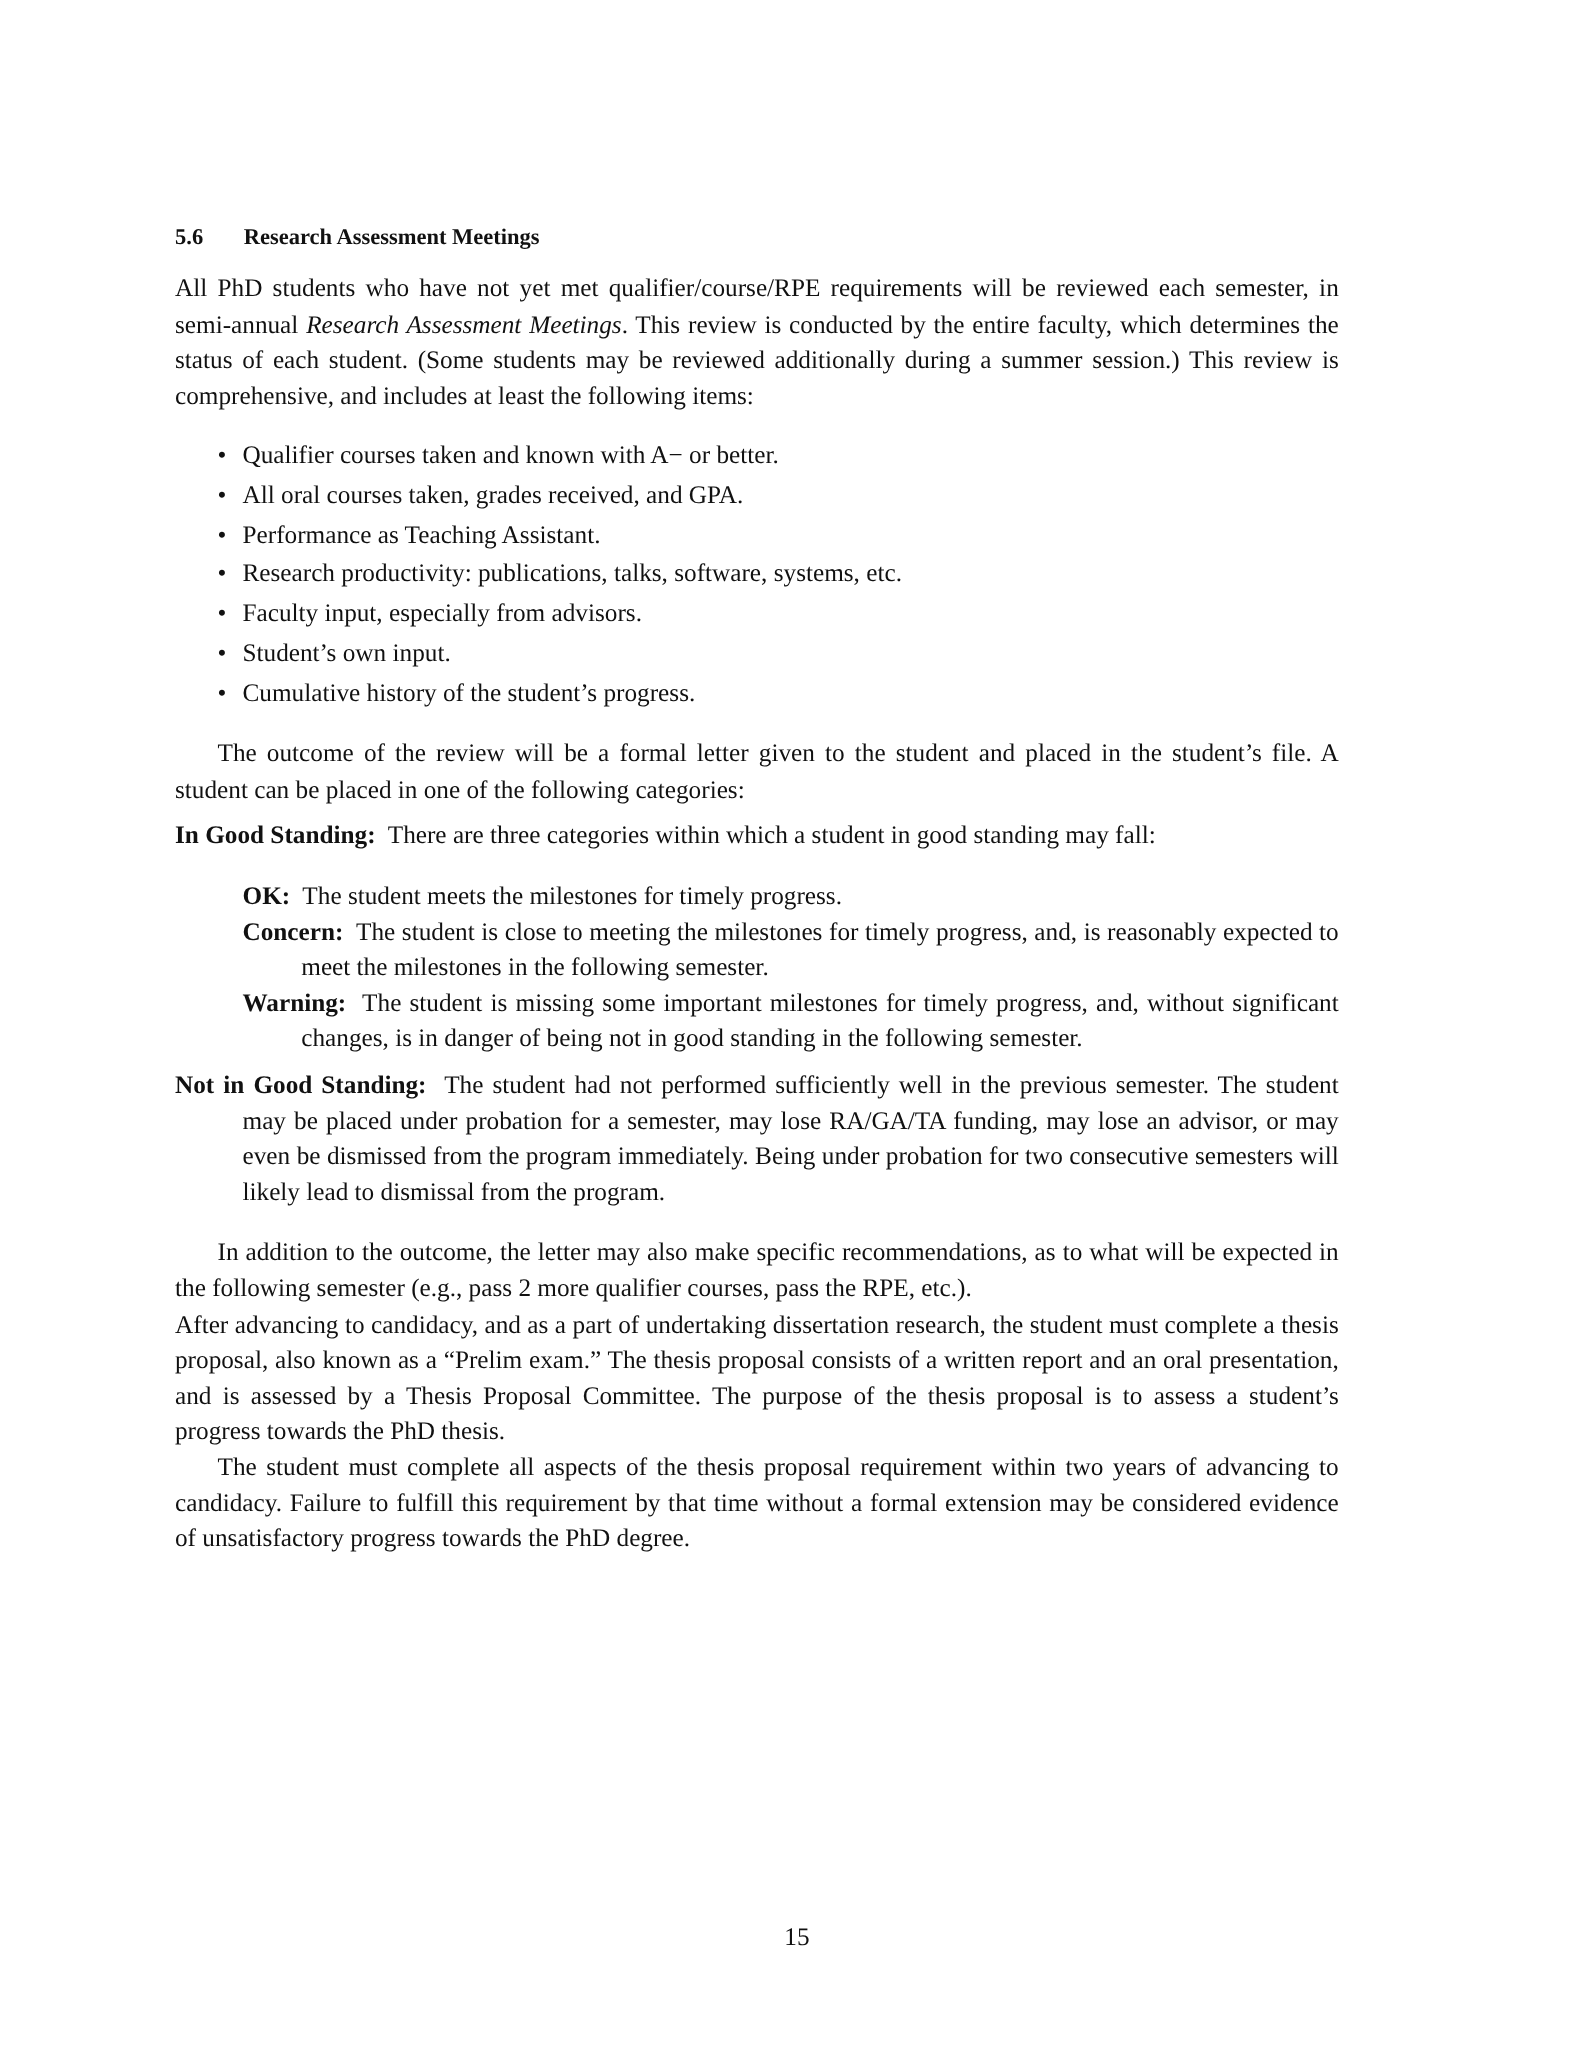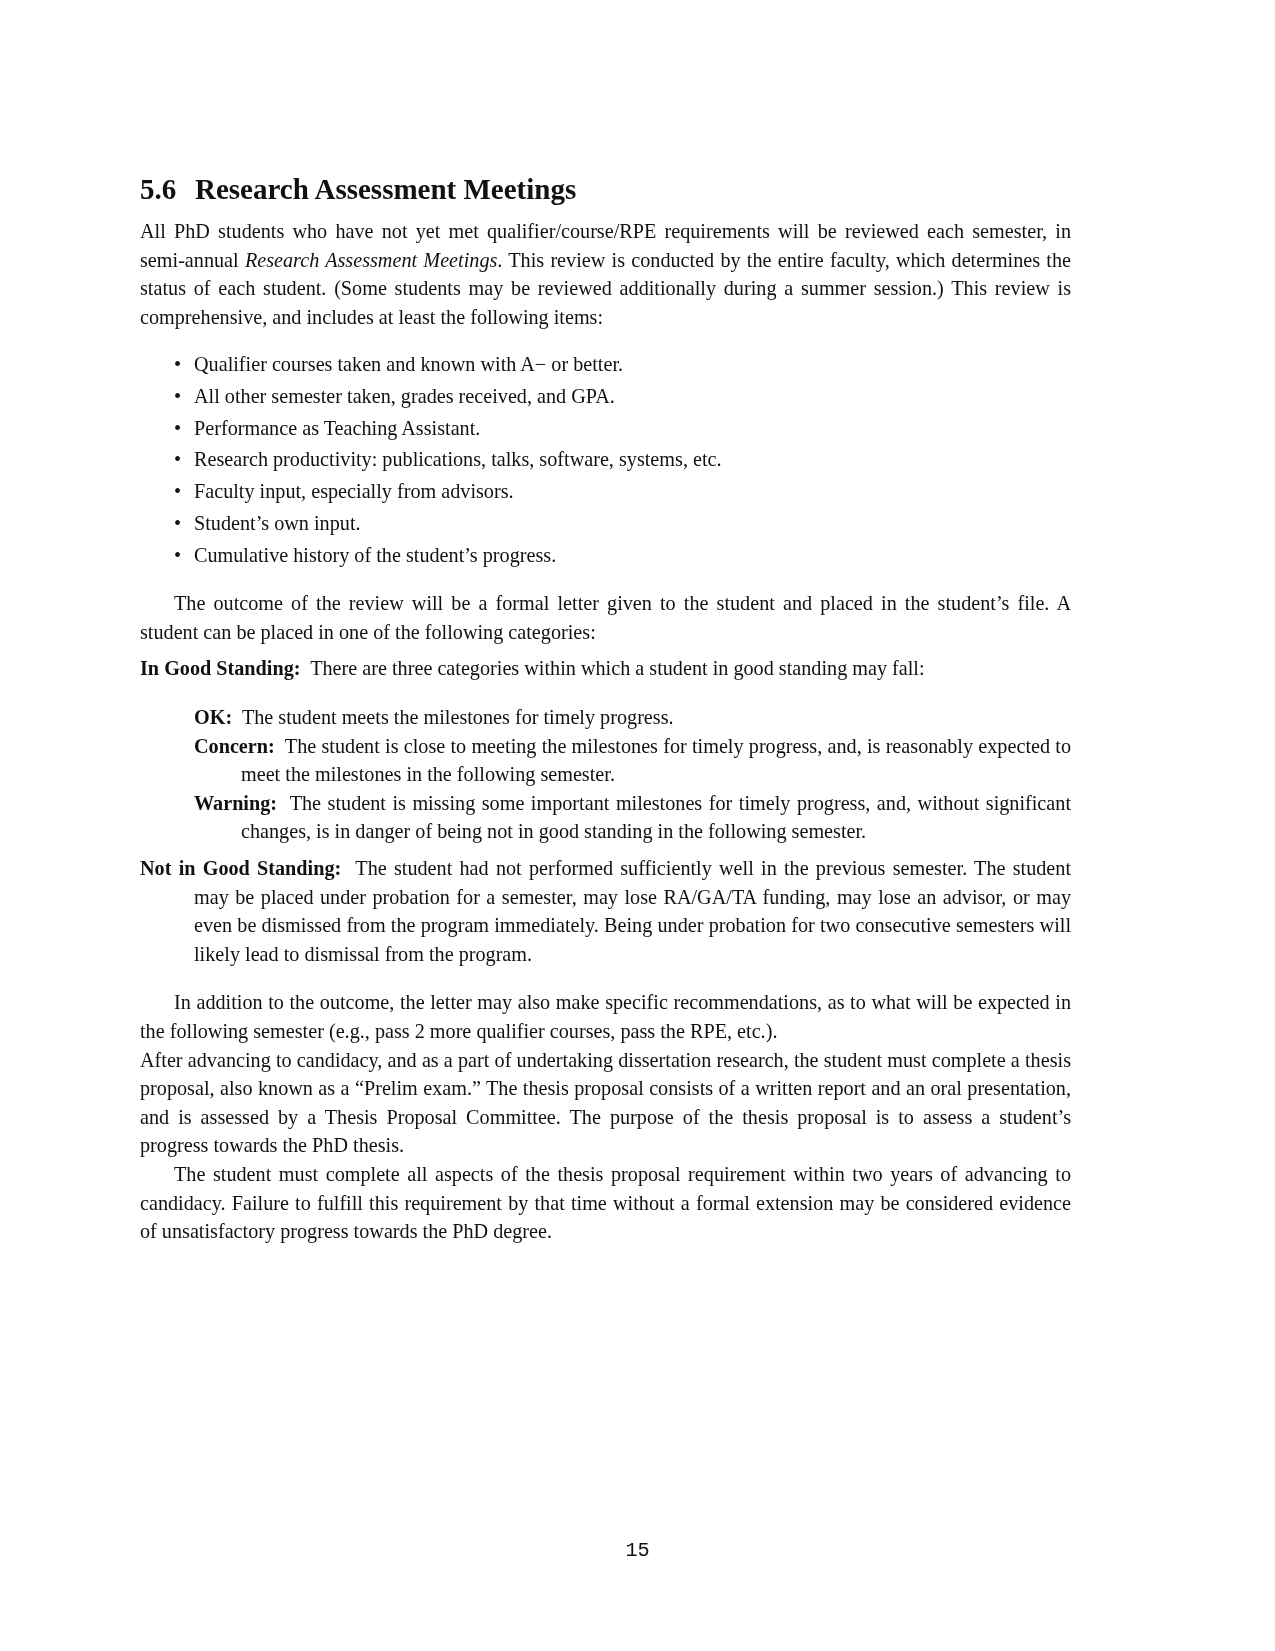--- a/index.html
+++ b/index.html
@@ -23,21 +23,21 @@
       font-size: 20.2px;
       line-height: 28.6px;
       text-align: justify;
       hyphens: auto;
     }
     p { margin: 0; }
     .indent { text-indent: 34px; }
     .gap-md { margin-top: 20px; }
 
     h2.section-heading {
-      font-size: 29px;
+      font-size: 18px;
       font-weight: bold;
       margin: 34px 0 14px 0;
       line-height: 28px;
       text-align: left;
     }
     h2.section-heading .num {
       display: inline-block;
       width: 55px;
     }
 
@@ -73,40 +73,40 @@
       padding-left: 47px;
       text-indent: -47px;
     }
 
     .page-number {
       position: absolute;
       top: 1539px;
       left: 0;
       width: 1275px;
       text-align: center;
-      font-family: Liberation Mono, monospace;
+      font-family: Liberation Serif, serif;
       font-size: 20.2px;
       color: #111111;
     }
   </style>
 </head>
 <body>
 
 <div class="page">
 
 
   <h2 class="section-heading">
     <span class="num">5.6</span><span>Research Assessment Meetings</span>
   </h2>
 
   <p><span>All PhD students who have not yet met qualifier/course/RPE requirements will be reviewed each semester, in semi-annual </span><em>Research Assessment Meetings</em><span>. This review is conducted by the entire faculty, which determines the status of each student. (Some students may be reviewed additionally during a summer session.) This review is comprehensive, and includes at least the following items:</span></p>
 
   <ul class="review-items">
     <li><span class="bullet">•</span><span>Qualifier courses taken and known with A− or better.</span></li>
-    <li><span class="bullet">•</span><span>All other semester taken, grades received, and GPA.</span></li>
+    <li><span class="bullet">•</span><span>All oral courses taken, grades received, and GPA.</span></li>
     <li><span class="bullet">•</span><span>Performance as Teaching Assistant.</span></li>
     <li><span class="bullet">•</span><span>Research productivity: publications, talks, software, systems, etc.</span></li>
     <li><span class="bullet">•</span><span>Faculty input, especially from advisors.</span></li>
     <li><span class="bullet">•</span><span>Student’s own input.</span></li>
     <li><span class="bullet">•</span><span>Cumulative history of the student’s progress.</span></li>
   </ul>
 
   <p class="indent">The outcome of the review will be a formal letter given to the student and placed in the student’s file. A student can be placed in one of the following categories:</p>
 
   <div class="def-block">

